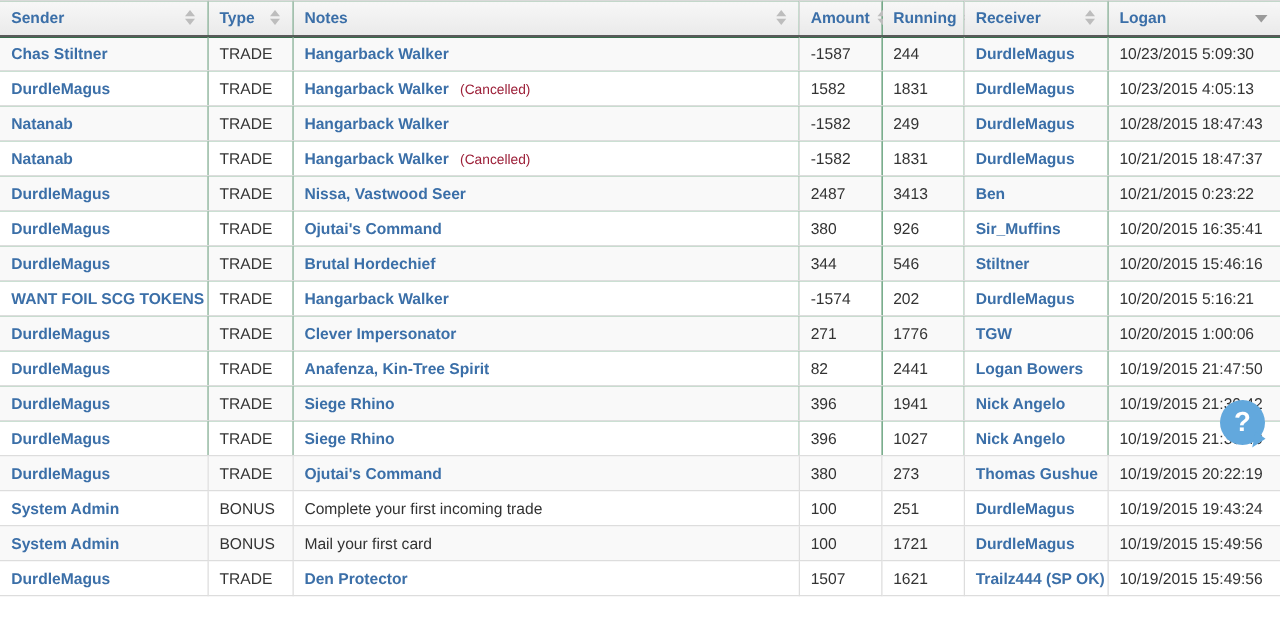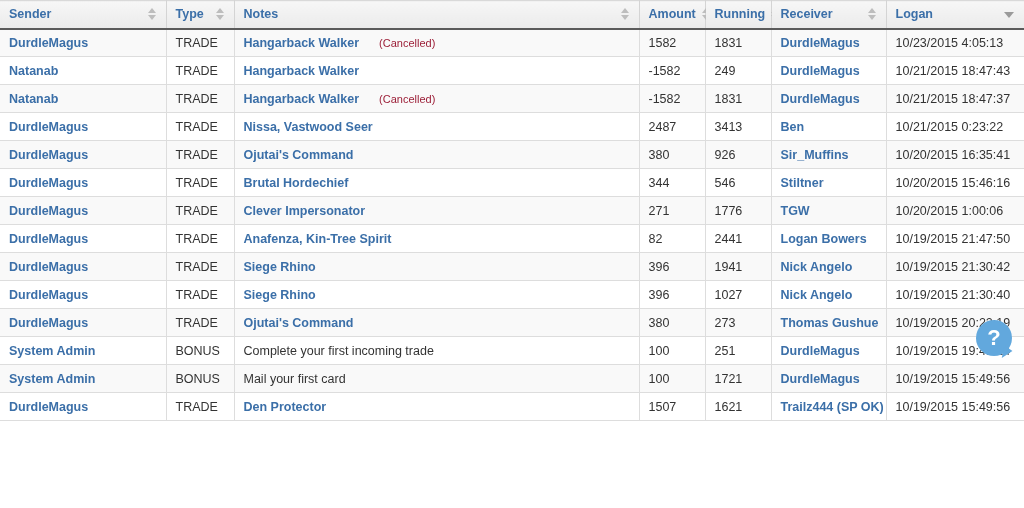--- a/index.html
+++ b/index.html
@@ -101,21 +101,21 @@
   .lnk {
     color: #3b6fa8;
     font-weight: bold;
     cursor: pointer;
   }
   .plain { color: #333; font-weight: normal; }
   .cancelled {
     color: #9c1f38;
     font-size: 11px;
     font-weight: normal;
-    margin-left: 20px;
+    margin-left: 9px;
   }
   .c-sender  { width: 166px; }
   .c-type    { width: 68px;  }
   .c-notes   { width: 405px; }
   .c-amount  { width: 66px; margin-top: 40px;  }
   .c-running { width: 66px;  }
   .c-receiver{ width: 115px; }
   .c-date    { width: 138px; }
   td.c-type { color: #3f3f3f; }
   .help-bubble {
@@ -198,36 +198,45 @@
           <th class="c-date">
             <div class="th-inner">
               <span class="th-label">Logan</span>
               <span class="sort-desc"></span>
             </div>
           </th>
         </tr>
     </thead>
     <tbody id="body-rows">
         <tr>
+          <td class="c-sender"><span class="lnk">Chas Stiltner</span></td>
+          <td class="c-type"><span class="plain">TRADE</span></td>
+          <td class="c-notes"><span class="lnk">Hangarback Walker</span></td>
+          <td class="c-amount"><span class="plain">-1587</span></td>
+          <td class="c-running"><span class="plain">244</span></td>
+          <td class="c-receiver"><span class="lnk">DurdleMagus</span></td>
+          <td class="c-date"><span class="plain">10/23/2015 5:09:30</span></td>
+        </tr>
+        <tr>
           <td class="c-sender"><span class="lnk">DurdleMagus</span></td>
           <td class="c-type"><span class="plain">TRADE</span></td>
           <td class="c-notes"><span class="lnk">Hangarback Walker</span><span class="cancelled">(Cancelled)</span></td>
           <td class="c-amount"><span class="plain">1582</span></td>
           <td class="c-running"><span class="plain">1831</span></td>
           <td class="c-receiver"><span class="lnk">DurdleMagus</span></td>
           <td class="c-date"><span class="plain">10/23/2015 4:05:13</span></td>
         </tr>
         <tr>
           <td class="c-sender"><span class="lnk">Natanab</span></td>
           <td class="c-type"><span class="plain">TRADE</span></td>
           <td class="c-notes"><span class="lnk">Hangarback Walker</span></td>
           <td class="c-amount"><span class="plain">-1582</span></td>
           <td class="c-running"><span class="plain">249</span></td>
           <td class="c-receiver"><span class="lnk">DurdleMagus</span></td>
-          <td class="c-date"><span class="plain">10/21/2015 18:47:43</span></td>
+          <td class="c-date"><span class="plain">10/28/2015 18:47:43</span></td>
         </tr>
         <tr>
           <td class="c-sender"><span class="lnk">Natanab</span></td>
           <td class="c-type"><span class="plain">TRADE</span></td>
           <td class="c-notes"><span class="lnk">Hangarback Walker</span><span class="cancelled">(Cancelled)</span></td>
           <td class="c-amount"><span class="plain">-1582</span></td>
           <td class="c-running"><span class="plain">1831</span></td>
           <td class="c-receiver"><span class="lnk">DurdleMagus</span></td>
           <td class="c-date"><span class="plain">10/21/2015 18:47:37</span></td>
         </tr>
@@ -252,20 +261,29 @@
         <tr>
           <td class="c-sender"><span class="lnk">DurdleMagus</span></td>
           <td class="c-type"><span class="plain">TRADE</span></td>
           <td class="c-notes"><span class="lnk">Brutal Hordechief</span></td>
           <td class="c-amount"><span class="plain">344</span></td>
           <td class="c-running"><span class="plain">546</span></td>
           <td class="c-receiver"><span class="lnk">Stiltner</span></td>
           <td class="c-date"><span class="plain">10/20/2015 15:46:16</span></td>
         </tr>
         <tr>
+          <td class="c-sender"><span class="lnk">WANT FOIL SCG TOKENS</span></td>
+          <td class="c-type"><span class="plain">TRADE</span></td>
+          <td class="c-notes"><span class="lnk">Hangarback Walker</span></td>
+          <td class="c-amount"><span class="plain">-1574</span></td>
+          <td class="c-running"><span class="plain">202</span></td>
+          <td class="c-receiver"><span class="lnk">DurdleMagus</span></td>
+          <td class="c-date"><span class="plain">10/20/2015 5:16:21</span></td>
+        </tr>
+        <tr>
           <td class="c-sender"><span class="lnk">DurdleMagus</span></td>
           <td class="c-type"><span class="plain">TRADE</span></td>
           <td class="c-notes"><span class="lnk">Clever Impersonator</span></td>
           <td class="c-amount"><span class="plain">271</span></td>
           <td class="c-running"><span class="plain">1776</span></td>
           <td class="c-receiver"><span class="lnk">TGW</span></td>
           <td class="c-date"><span class="plain">10/20/2015 1:00:06</span></td>
         </tr>
         <tr>
           <td class="c-sender"><span class="lnk">DurdleMagus</span></td>

